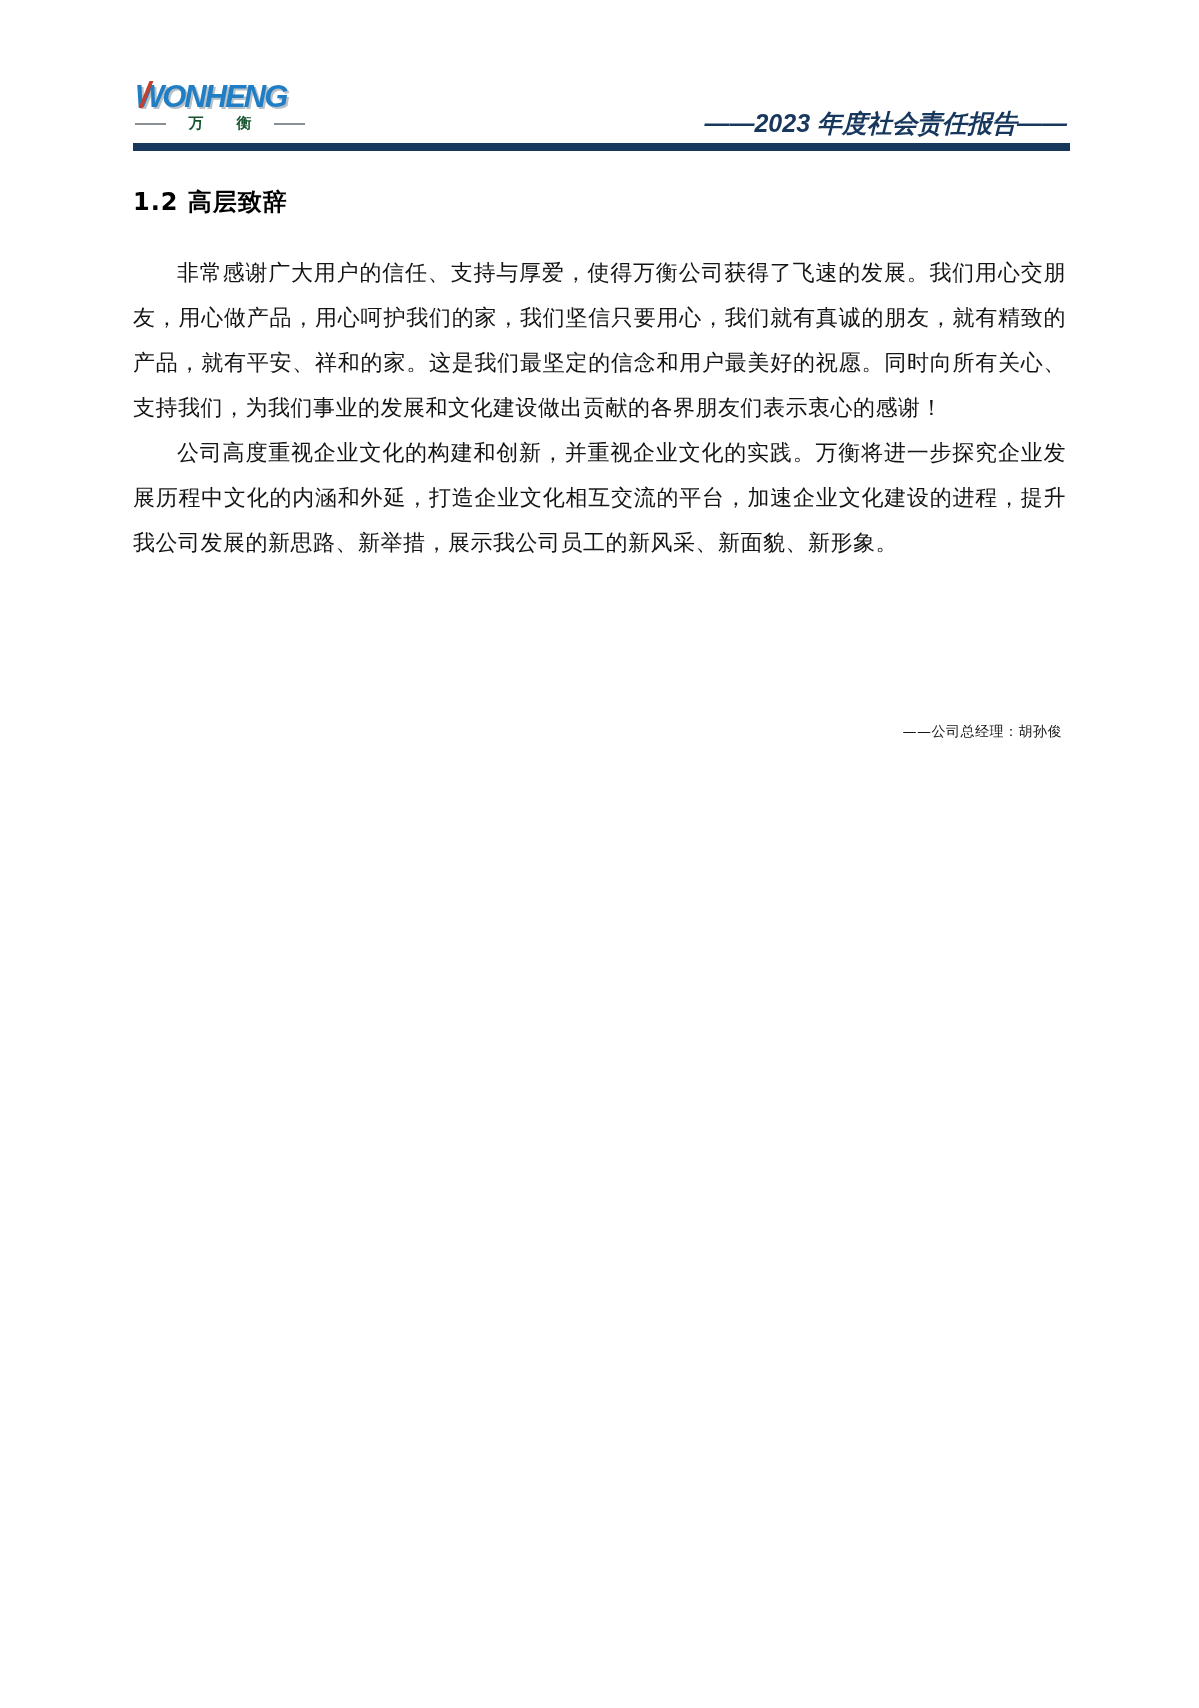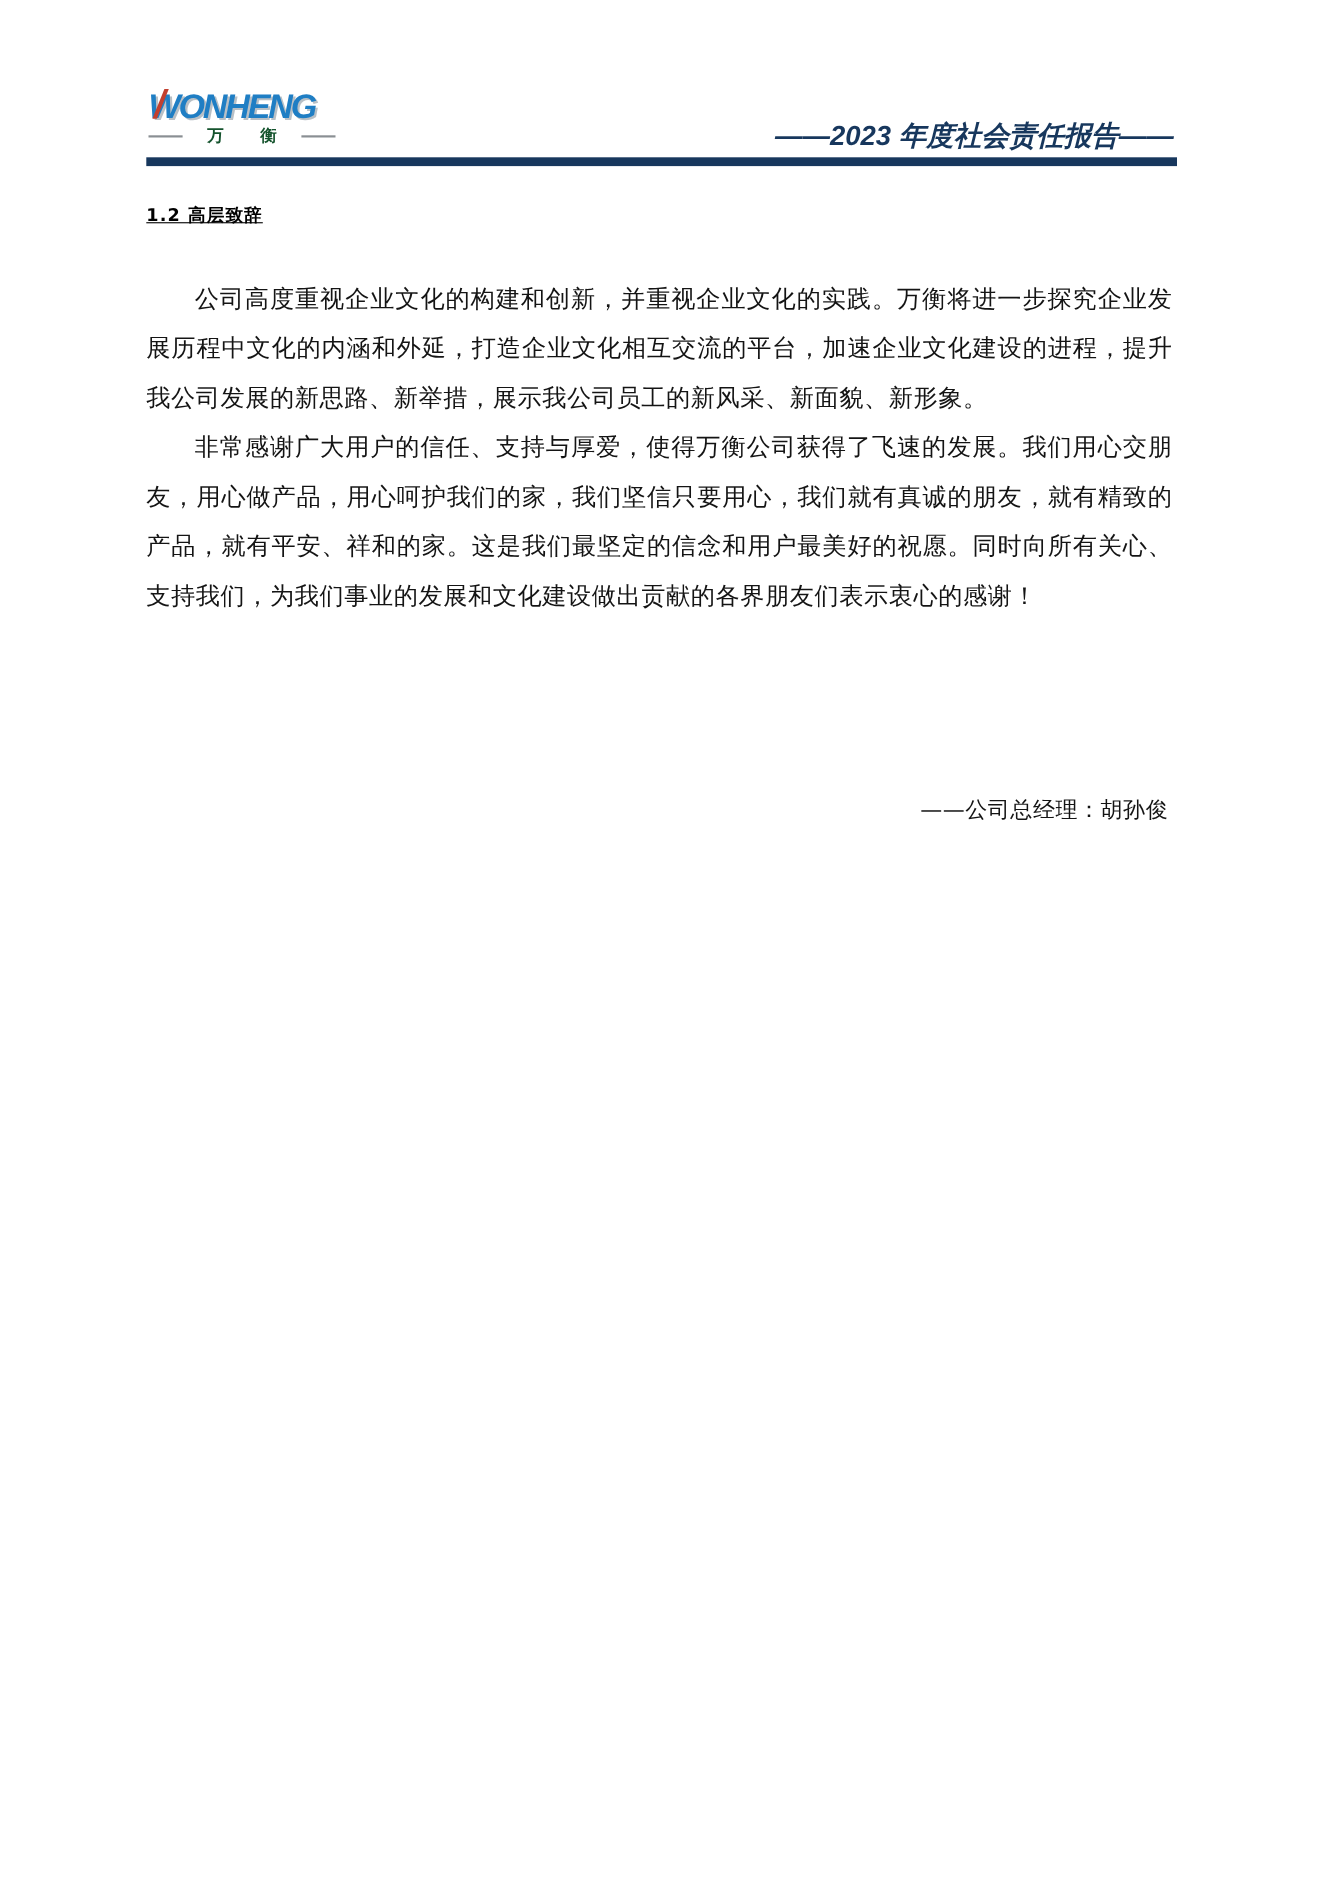--- a/index.html
+++ b/index.html
@@ -91,25 +91,24 @@
     top: 143px;
     height: 8px;
     background: #17375d;
   }
 
   
   .section-title {
     position: absolute;
     left: 133px;
     top: 186px;
-    font-size: 16px;
+    font-size: 24px;
     font-weight: bold;
     color: #000000;
     letter-spacing: 1px;
-    text-decoration: underline;
   }
 
   .content {
     position: absolute;
     left: 133px;
     top: 250px;
     width: 933px;
     color: #141414;
   }
   .content p {
@@ -117,21 +116,21 @@
     line-height: 45px;
     text-align: justify;
     text-indent: 2em;
     letter-spacing: 0.5px;
     color: #141414;
   }
 
   .signature {
     margin-top: 158px;
     text-align: right;
-    font-size: 20px;
+    font-size: 14px;
     letter-spacing: 0.5px;
     color: #141414;
     padding-right: 4px;
   }
 
   
   .footer {
     position: absolute;
     left: 0;
     right: 0;
@@ -158,22 +157,22 @@
       </div>
     </div>
     <div class="report-title">——2023 年度社会责任报告——</div>
   </div>
 
   <div class="header-bar"></div>
 
   <div class="section-title">1.2 高层致辞</div>
 
   <div class="content">
+    <p>非常感谢广大用户的信任、支持与厚爱，使得万衡公司获得了飞速的发展。我们用心交朋友，用心做产品，用心呵护我们的家，我们坚信只要用心，我们就有真诚的朋友，就有精致的产品，就有平安、祥和的家。这是我们最坚定的信念和用户最美好的祝愿。同时向所有关心、支持我们，为我们事业的发展和文化建设做出贡献的各界朋友们表示衷心的感谢！</p>
     <p>公司高度重视企业文化的构建和创新，并重视企业文化的实践。万衡将进一步探究企业发展历程中文化的内涵和外延，打造企业文化相互交流的平台，加速企业文化建设的进程，提升我公司发展的新思路、新举措，展示我公司员工的新风采、新面貌、新形象。</p>
-    <p>非常感谢广大用户的信任、支持与厚爱，使得万衡公司获得了飞速的发展。我们用心交朋友，用心做产品，用心呵护我们的家，我们坚信只要用心，我们就有真诚的朋友，就有精致的产品，就有平安、祥和的家。这是我们最坚定的信念和用户最美好的祝愿。同时向所有关心、支持我们，为我们事业的发展和文化建设做出贡献的各界朋友们表示衷心的感谢！</p>
     <div class="signature">——公司总经理：胡孙俊</div>
   </div>
 
   <div class="footer">
     <span>- 2 -</span>
   </div>
 
 </div>
 
 </body></html>

